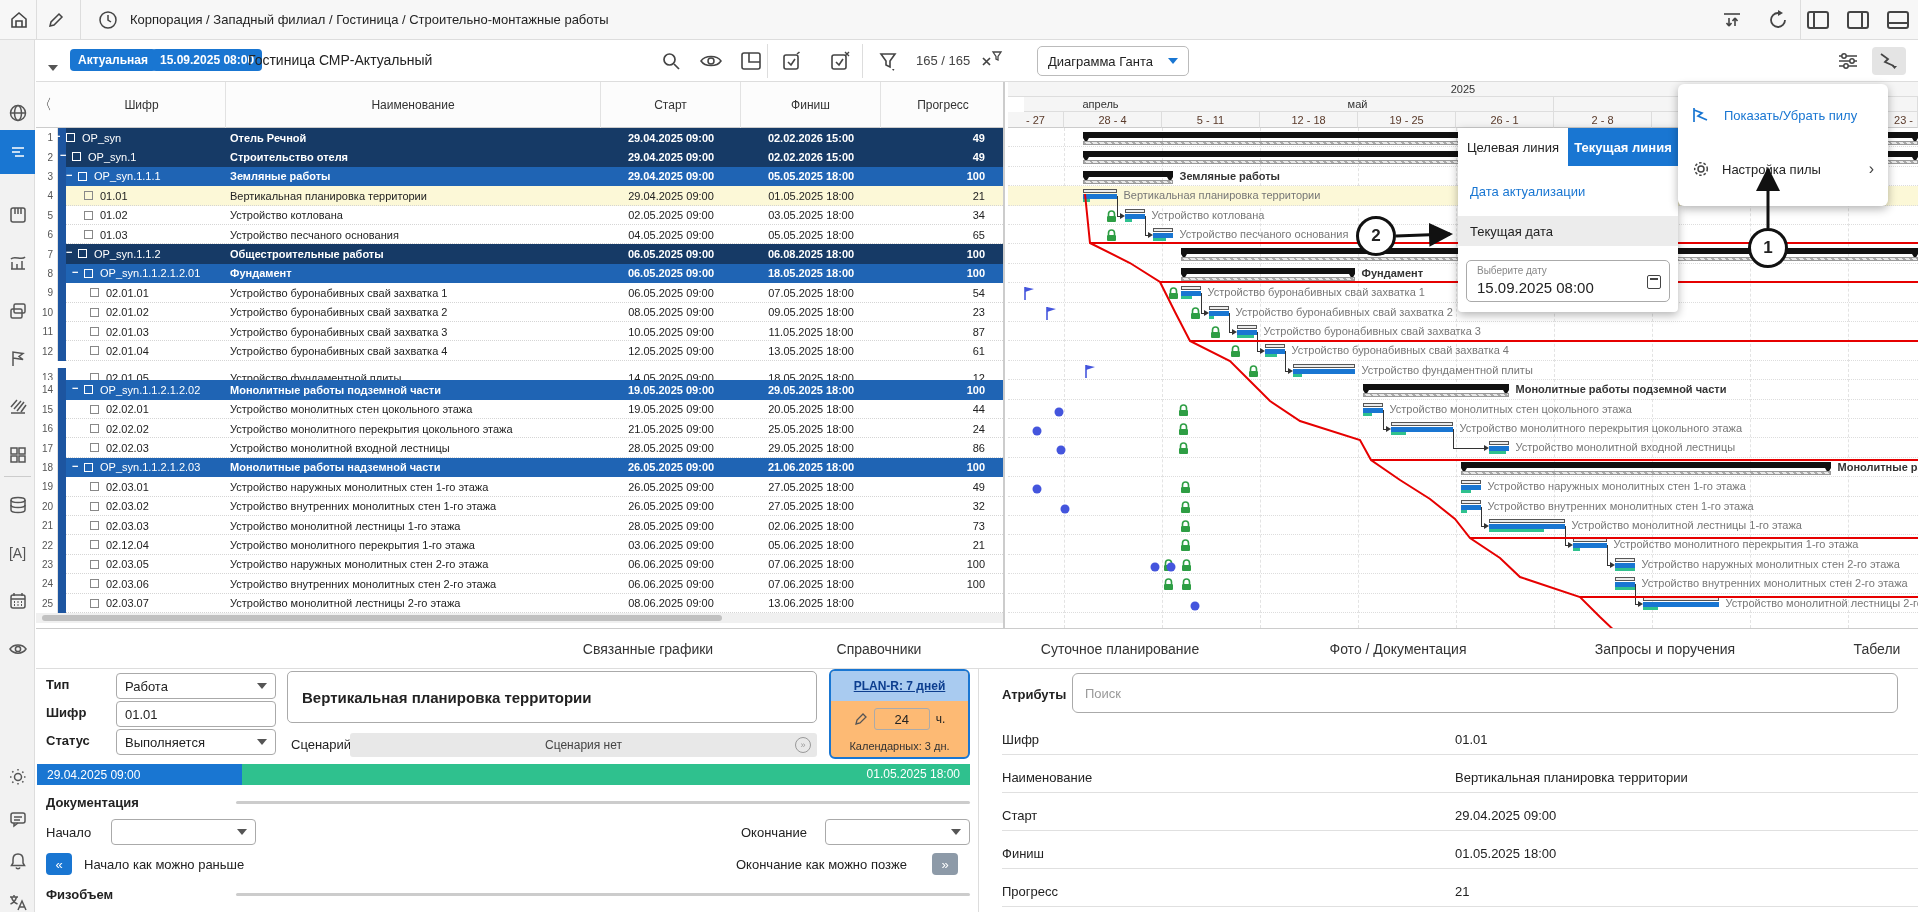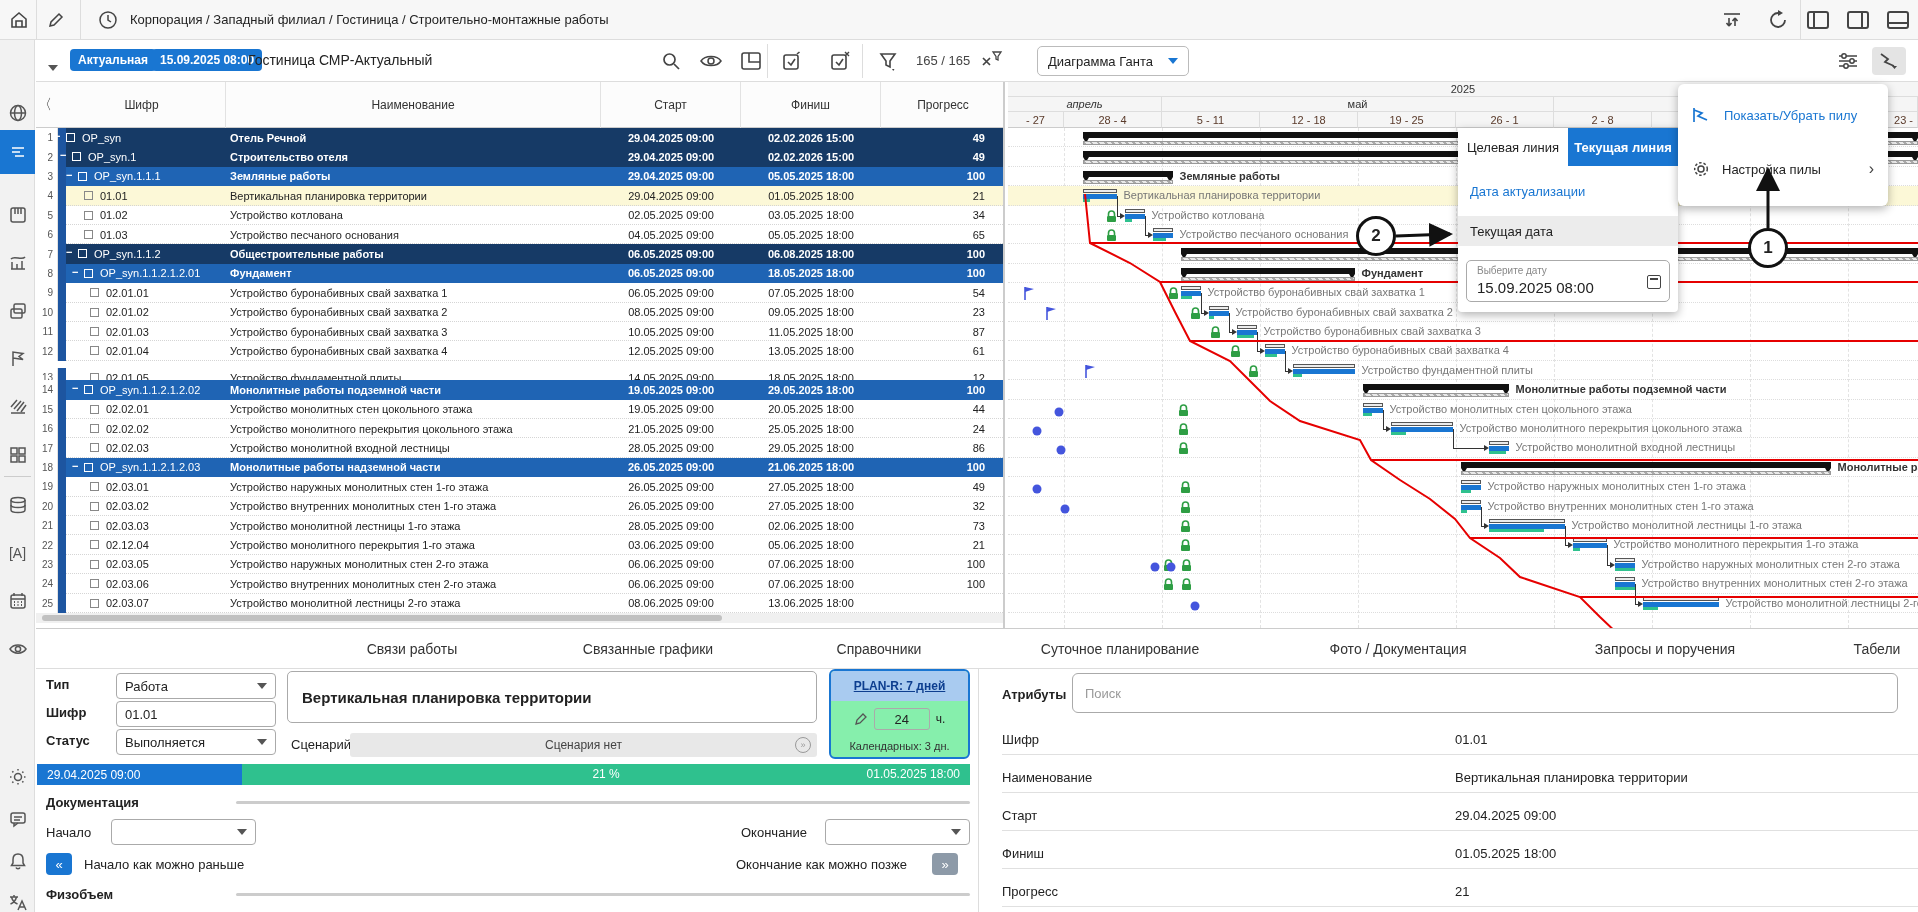--- a/index.html
+++ b/index.html
@@ -112,21 +112,21 @@
   .btab.on { color:#1976d2; }
   .btab.on::after { content:""; position:absolute; left:-18px; right:-18px; bottom:0; height:3px; background:#1976d2; }
   .vdiv { position:absolute; left:942px; top:40px; width:1px; height:244px; background:#ddd; }
 
   .flabel { position:absolute; font-size:13px; font-weight:bold; color:#222; }
   .fsel { position:absolute; height:26px; border:1px solid #aaa; border-radius:4px; background:#fff; font-size:13px; display:flex; align-items:center; justify-content:space-between; padding:0 8px; cursor:pointer; }
   .finput { position:absolute; height:26px; border:1px solid #aaa; border-radius:4px; background:#fff; font-size:13px; display:flex; align-items:center; padding:0 8px; cursor:text; }
   .namebox { position:absolute; left:251px; top:42px; width:530px; height:52px; border:1px solid #aaa; border-radius:5px; font-size:15px; font-weight:bold; display:flex; align-items:center; padding:0 14px; cursor:text; }
   .scen { position:absolute; left:314px; top:104px; width:467px; height:24px; background:#e8e8e8; border-radius:3px; font-size:12px; color:#444; display:flex; align-items:center; justify-content:center; }
   .scen .go { position:absolute; right:6px; top:4px; width:16px; height:16px; border:1px solid #999; border-radius:50%; color:#999; font-size:9px; display:flex; align-items:center; justify-content:center; cursor:pointer; }
-  .planr { position:absolute; left:793px; top:40px; width:141px; height:90px; border:2px solid #1976d2; border-radius:6px; overflow:hidden; background:#86efac; }
+  .planr { position:absolute; left:793px; top:40px; width:141px; height:90px; border:2px solid #1976d2; border-radius:6px; overflow:hidden; background:#fdba74; }
   .planr .top { position:absolute; left:0; top:0; right:0; height:30px; background:#a9cbf0; display:flex; align-items:center; justify-content:center; }
   .planr .top span { font-size:12px; font-weight:bold; color:#0d3e8f; text-decoration:underline; cursor:pointer; }
   .planr .mid { position:absolute; left:0; top:34px; right:0; height:28px; display:flex; align-items:center; justify-content:center; gap:6px; font-size:12px; }
   .planr .mid .hrs { width:56px; height:22px; border:1px solid #aaa; border-radius:3px; display:flex; align-items:center; justify-content:center; font-size:13px; }
   .planr .bot { position:absolute; left:0; bottom:5px; right:0; text-align:center; font-size:11px; color:#333; }
   .ptab { position:absolute; top:-8px; width:9px; height:14px; border:2px solid #1976d2; border-radius:3px; background:#cfe3f7; }
   .pbar { position:absolute; left:1px; top:135px; width:933px; height:21px; display:flex; font-size:12px; color:#fff; }
   .pbar .b { background:#1976d2; width:22%; display:flex; align-items:center; padding-left:10px; }
   .pbar .g { background:#2fc18e; width:78%; position:relative; }
   .pbar .mid { position:absolute; left:0; right:0; top:3px; text-align:center; }
@@ -642,21 +642,21 @@
         </div>
       </div>
     <div class="hscroll">
         <div class="hthumb"></div>
       </div>
   </div>
 
   <div class="gpane">
     <div class="gy">2025</div>
     <div id="gmonths">
-        <div class="gm" style="left: 0px; width: 154px; font-style: italic;">апрель</div>
+        <div class="gm" style="left: 16px; width: 154px;">апрель</div>
         <div class="gm" style="left: 154px; width: 392px;">май</div>
         <div class="gm" style="left: 546px; width: 364px;">июнь</div>
       </div>
     <div id="gweeks">
         <div class="gw" style="left: 0px; width: 56px;">- 27</div>
         <div class="gw" style="left: 56px; width: 98px;">28 - 4</div>
         <div class="gw" style="left: 154px; width: 98px;">5 - 11</div>
         <div class="gw" style="left: 252px; width: 98px;">12 - 18</div>
         <div class="gw" style="left: 350px; width: 98px;">19 - 25</div>
         <div class="gw" style="left: 448px; width: 98px;">26 - 1</div>
@@ -1008,21 +1008,20 @@
       <marker id="ah" markerWidth="10" markerHeight="10" refX="7" refY="4" orient="auto">
           <path d="M0 0 L8 4 L0 8 Z" fill="#111"></path>
         </marker>
     </defs>
     <line x1="1768" y1="228" x2="1768" y2="170" stroke="#111" stroke-width="3" marker-end="url(#ah)"></line>
     <line x1="1396" y1="236" x2="1450" y2="234" stroke="#111" stroke-width="3" marker-end="url(#ah)"></line>
   </svg>
 
   <div class="bottom">
     <div class="btabs" id="btabs">
-        <div class="btab" style="left: 266px; width: 220px;">Связи работы</div>
         <div class="btab" style="left: 502px; width: 220px;">Связанные графики</div>
         <div class="btab" style="left: 733px; width: 220px;">Справочники</div>
         <div class="btab" style="left: 974px; width: 220px;">Суточное планирование</div>
         <div class="btab" style="left: 1252px; width: 220px;">Фото / Документация</div>
         <div class="btab" style="left: 1519px; width: 220px;">Запросы и поручения</div>
         <div class="btab" style="left: 1731px; width: 220px;">Табели</div>
       </div>
     <div class="vdiv"></div>
 
     <div>
@@ -1066,21 +1065,20 @@
           <span>ч.</span>
         </div>
         <div class="bot">Календарных: 3 дн.</div>
       </div>
 
       <div class="pbar">
         <div class="b">
             <span>29.04.2025 09:00</span>
           </div>
         <div class="g">
-          <span class="mid">21 %</span>
           <span class="right">01.05.2025 18:00</span>
         </div>
       </div>
 
       <div class="flabel" style="left:10px;top:166px">Документация</div>
       <div class="secline" style="left:200px;top:172px;width:734px"></div>
       <div class="small13" style="left:10px;top:196px">Начало</div>
       <div class="fsel" style="left:75px;top:190px;width:145px">
           <span></span>
           <span class="caret"></span>

